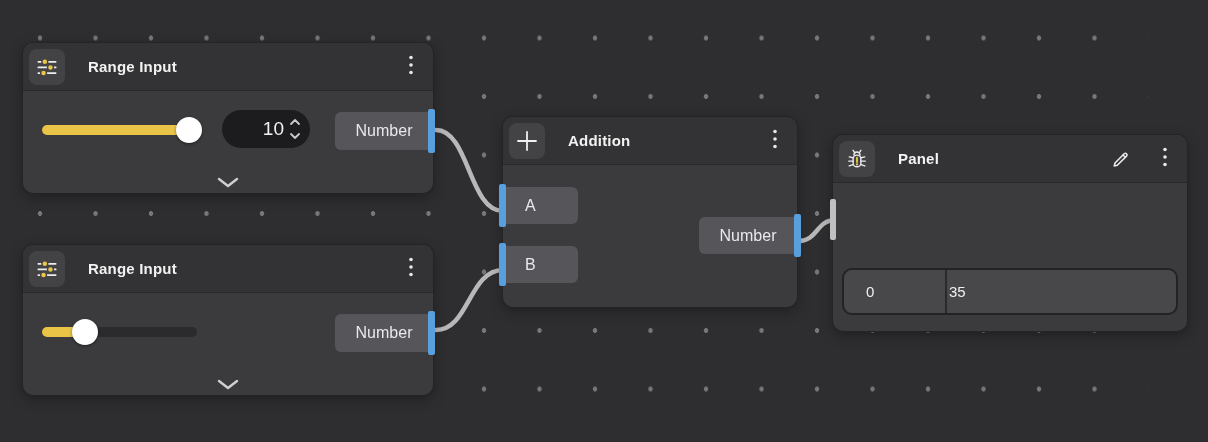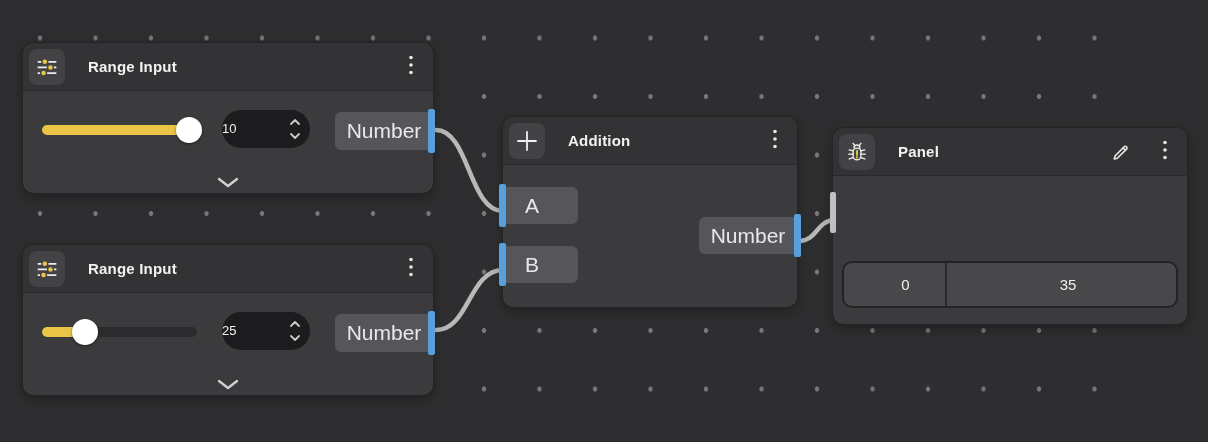--- a/index.html
+++ b/index.html
@@ -29,21 +29,21 @@
     display:flex; align-items:center; justify-content:center;
   }
   .node-title {
     position:absolute; left:65px; top:0; line-height:48px;
     font-size:15px; font-weight:bold; color:#f2f2f2; letter-spacing:0.2px;
   }
   .kebab { position:absolute; right:20px; top:50%; transform:translateY(-50%); cursor:pointer; }
   .pencil { position:absolute; right:56px; top:50%; transform:translateY(-50%); cursor:pointer; }
 
   .socket {
-    position:absolute; background:#56565a; color:#e9e9ec; font-size:21px;
+    position:absolute; background:#56565a; color:#e9e9ec; font-size:16px;
   }
   .socket.in  { border-radius:0 6px 6px 0; }
   .socket.out { border-radius:6px 0 0 6px; }
   .port-bar { position:absolute; border-radius:2px; background:#57a0dd; }
   .port-bar.gray { background:#c0c0c2; }
 
   
   .slider-track {
     position:absolute; left:19px; top:82px; width:155px; height:10px;
     border-radius:5px; background:#2b2b2d; cursor:pointer;
@@ -53,21 +53,21 @@
     position:absolute; top:-8px; width:26px; height:26px; border-radius:50%;
     background:#ffffff; transform:translateX(-50%);
     box-shadow:0 1px 3px rgba(0,0,0,0.45); cursor:pointer;
   }
   .stepper {
     position:absolute; left:199px; top:67px; width:88px; height:38px;
     background:#1c1c1e; border-radius:19px; cursor:text;
   }
   .stepper-value {
     position:absolute; left:0; right:26px; top:0; line-height:38px;
-    text-align:left; font-size:13px; color:#f0f0f0;
+    text-align:right; font-size:19px; color:#f0f0f0;
   }
   .stepper-arrows { position:absolute; right:9px; top:6px; cursor:pointer; }
   .collapse { position:absolute; left:50%; transform:translateX(-50%); top:131px; cursor:pointer; }
 
   .range-out   { left:312px; top:69px; width:98px; height:38px; line-height:38px; text-align:center; }
   .range-bar   { left:405px; top:66px; width:7px; height:44px; }
 
   
   .add-in-a  { left:0; top:70px;  width:75px; height:37px; line-height:37px; padding-left:22px; }
   .add-bar-a { left:-4px; top:67px; width:7px; height:43px; }
@@ -79,21 +79,21 @@
   
   .panel-in  { left:0; top:67px; width:77px; height:35px; line-height:35px; padding-left:22px; }
   .panel-bar { left:-3px; top:64px; width:6px; height:41px; }
   .panel-table {
     position:absolute; left:9px; top:133px; width:336px; height:47px;
     background:#48484b; border:2px solid #232326; border-radius:10px;
     display:flex; overflow:hidden;
   }
   .panel-cell { line-height:43px; font-size:15px; color:#f0f0f0; }
   .panel-cell.c0 { width:103px; border-right:2px solid #2a2a2d; padding-left:22px; }
-  .panel-cell.c1 { flex:1; padding-left:13px; }
+  .panel-cell.c1 { flex:1; padding-left:2px; }
 </style>
 </head>
 <body>
 
 <div class="canvas">
 
   <svg class="wires" width="1208" height="442">
     <path class="wire" d="M 436 130 C 469 130 469 211 503 211"></path>
     <path class="wire" d="M 436 330 C 469 330 469 270 503 270"></path>
     <path class="wire" d="M 799 241 C 817 241 817 220 835 220"></path>
@@ -166,29 +166,20 @@
           <circle cx="2" cy="2.5" r="1.8" fill="#e8e8ea"></circle>
           <circle cx="2" cy="10" r="1.8" fill="#e8e8ea"></circle>
           <circle cx="2" cy="17.5" r="1.8" fill="#e8e8ea"></circle>
         </svg>
       </span>
     </div>
     <div class="slider-track">
       <div class="slider-fill" style="width: 28%;"></div>
       <div class="slider-thumb" style="left: 28%;"></div>
     </div>
-    <div class="stepper">
-      <span class="stepper-value">25</span>
-      <span class="stepper-arrows">
-        <svg width="12" height="26" viewBox="0 0 12 26" fill="none" stroke="#c9c9cb" stroke-width="1.8" stroke-linecap="round" stroke-linejoin="round">
-          <polyline points="2,8 6,4 10,8"></polyline>
-          <polyline points="2,18 6,22 10,18"></polyline>
-        </svg>
-      </span>
-    </div>
     <div class="socket out range-out">
       <span>Number</span>
     </div>
     <div class="port-bar range-bar"></div>
     <span class="collapse">
       <svg width="22" height="11" viewBox="0 0 22 11" fill="none" stroke="#cfcfd1" stroke-width="2.4" stroke-linecap="round" stroke-linejoin="round">
         <polyline points="2,2 11,9 20,2"></polyline>
       </svg>
     </span>
   </div>
@@ -217,21 +208,21 @@
     <div class="socket in add-in-b">
       <span>B</span>
     </div>
     <div class="port-bar add-bar-b"></div>
     <div class="socket out add-out">
       <span>Number</span>
     </div>
     <div class="port-bar add-bar-o"></div>
   </div>
 
-  <div class="node" style="left:833px; top:128px; width:354px; height:196px;text-align:center;">
+  <div class="node" style="left:833px; top:135px; width:354px; height:196px;">
     <div class="node-header">
       <div class="icon-box">
         <svg width="26" height="26" viewBox="0 0 30 30">
           <g fill="none" stroke="#ededef" stroke-width="1.6" stroke-linecap="round">
             <line x1="10.5" y1="5" x2="12.5" y2="8"></line>
             <line x1="19.5" y1="5" x2="17.5" y2="8"></line>
             <path d="M11.5 10.5 a3.5 3.5 0 0 1 7 0"></path>
             <rect x="10.5" y="10.5" width="9" height="13.5" rx="4.5"></rect>
             <line x1="10.5" y1="13.5" x2="6" y2="12.5"></line>
             <line x1="10.5" y1="17.5" x2="5.5" y2="17.5"></line>

